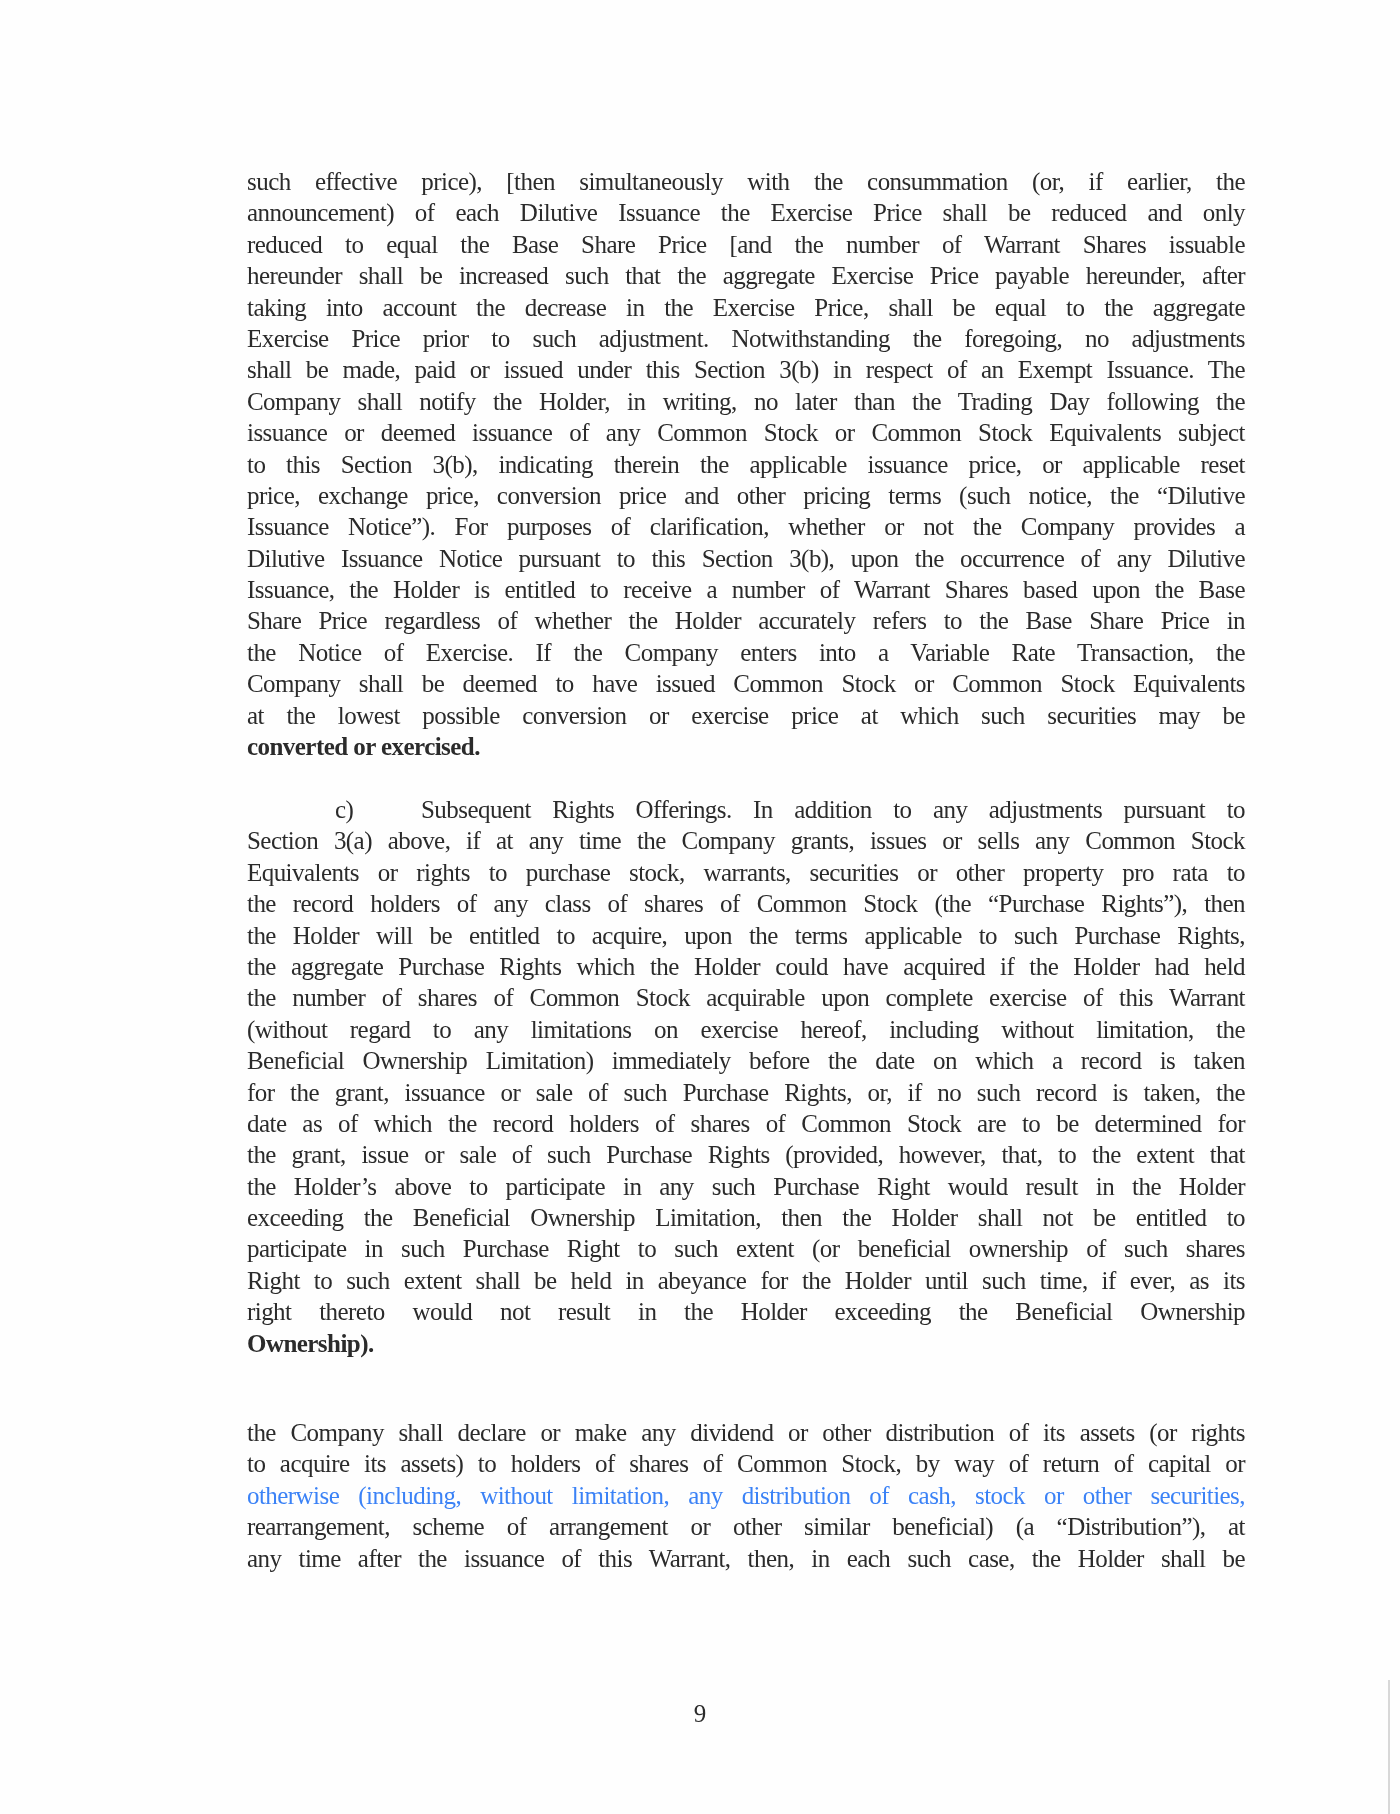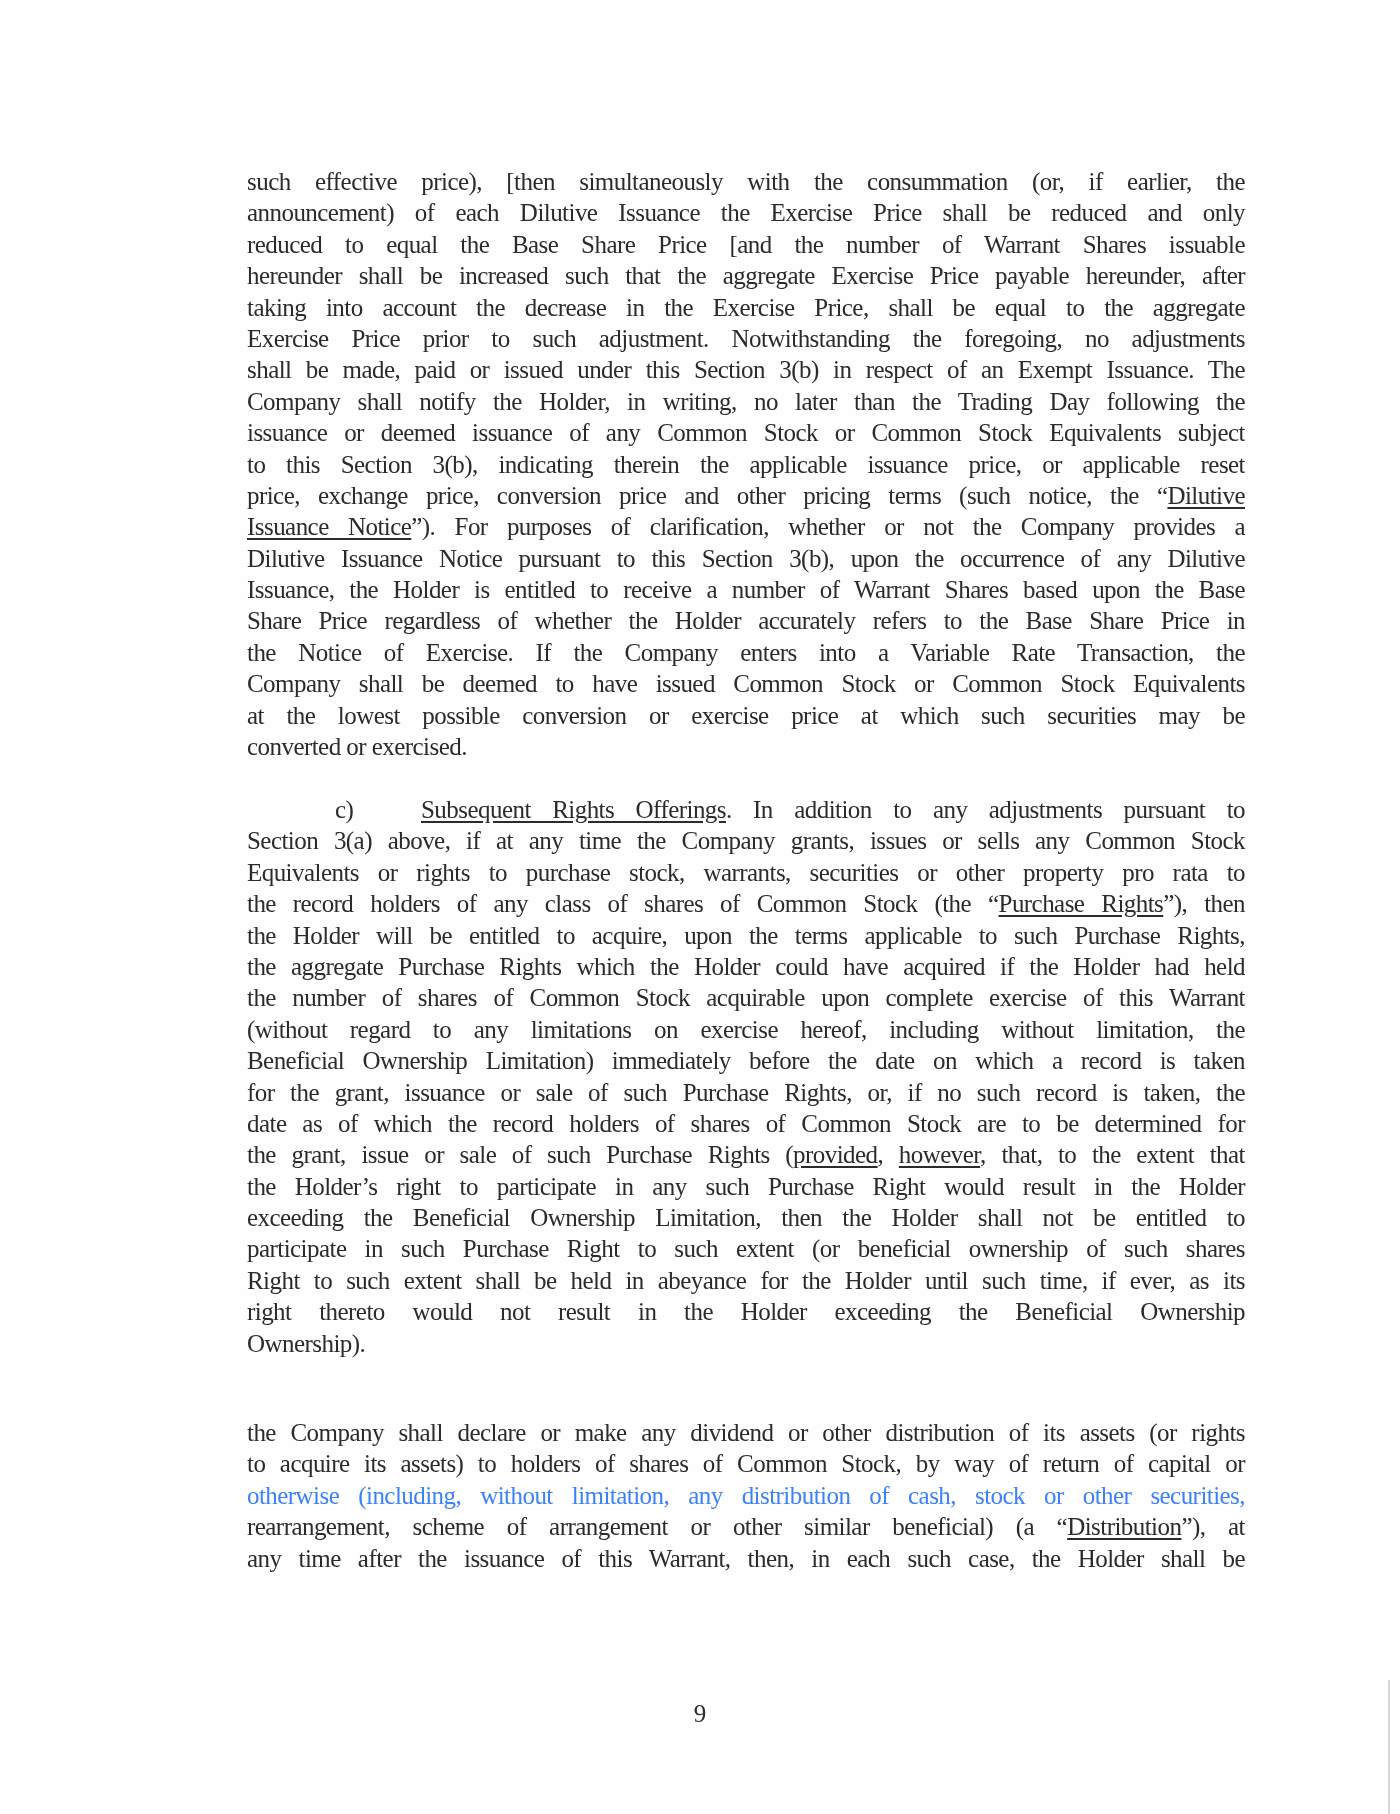--- a/index.html
+++ b/index.html
@@ -10,22 +10,22 @@
   .para {
     position: absolute; left: 247px; width: 998px;
     font-family: "Liberation Serif", "DejaVu Serif", serif;
     font-size: 25px; color: #2b2b2b;
   }
   .line {
     display: block; height: 31.4px; line-height: 31.4px;
     white-space: nowrap; text-align: justify; text-align-last: justify;
     letter-spacing: -0.55px;
   }
-  .line.last { text-align-last: left; }
-  .u { text-decoration: underline; text-underline-offset: 3px; }
+  .line.last { text-align-last: left; font-weight: bold; }
+  .u { text-underline-offset: 3px; }
   .label { display: inline-block; width: 86px; }
   .indent { display: inline-block; width: 88px; }
   #p1 { top: 166px; }
   #pc { top: 794px; }
   #pd { top: 1417px; }
   .faded { color: #3b82f6; }
   .page-number {
     position: absolute; top: 1700px; left: 0; width: 1400px; text-align: center;
     font-family: "Liberation Serif", "DejaVu Serif", serif; font-size: 25px; color: #2b2b2b;
   }
@@ -66,21 +66,21 @@
     <span class="line">Equivalents or rights to purchase stock, warrants, securities or other property pro rata to</span>
     <span class="line"><span>the record holders of any class of shares of Common Stock (the “</span><span class="u">Purchase Rights</span><span>”), then</span></span>
     <span class="line">the Holder will be entitled to acquire, upon the terms applicable to such Purchase Rights,</span>
     <span class="line">the aggregate Purchase Rights which the Holder could have acquired if the Holder had held</span>
     <span class="line">the number of shares of Common Stock acquirable upon complete exercise of this Warrant</span>
     <span class="line">(without regard to any limitations on exercise hereof, including without limitation, the</span>
     <span class="line">Beneficial Ownership Limitation) immediately before the date on which a record is taken</span>
     <span class="line">for the grant, issuance or sale of such Purchase Rights, or, if no such record is taken, the</span>
     <span class="line">date as of which the record holders of shares of Common Stock are to be determined for</span>
     <span class="line"><span>the grant, issue or sale of such Purchase Rights (</span><span class="u">provided</span><span>, </span><span class="u">however</span><span>, that, to the extent that</span></span>
-    <span class="line">the Holder’s right to participate in any such Purchase Right would result in the Holder</span>
+    <span class="line">the Holder’s above to participate in any such Purchase Right would result in the Holder</span>
     <span class="line">exceeding the Beneficial Ownership Limitation, then the Holder shall not be entitled to</span>
     <span class="line">participate in such Purchase Right to such extent (or beneficial ownership of such shares</span>
     <span class="line">Right to such extent shall be held in abeyance for the Holder until such time, if ever, as its</span>
     <span class="line">right thereto would not result in the Holder exceeding the Beneficial Ownership</span>
     <span class="line last">Ownership).</span>
   </div>
 
   <div class="para" id="pd">
     <span class="line">the Company shall declare or make any dividend or other distribution of its assets (or rights</span>
     <span class="line">to acquire its assets) to holders of shares of Common Stock, by way of return of capital or</span>

